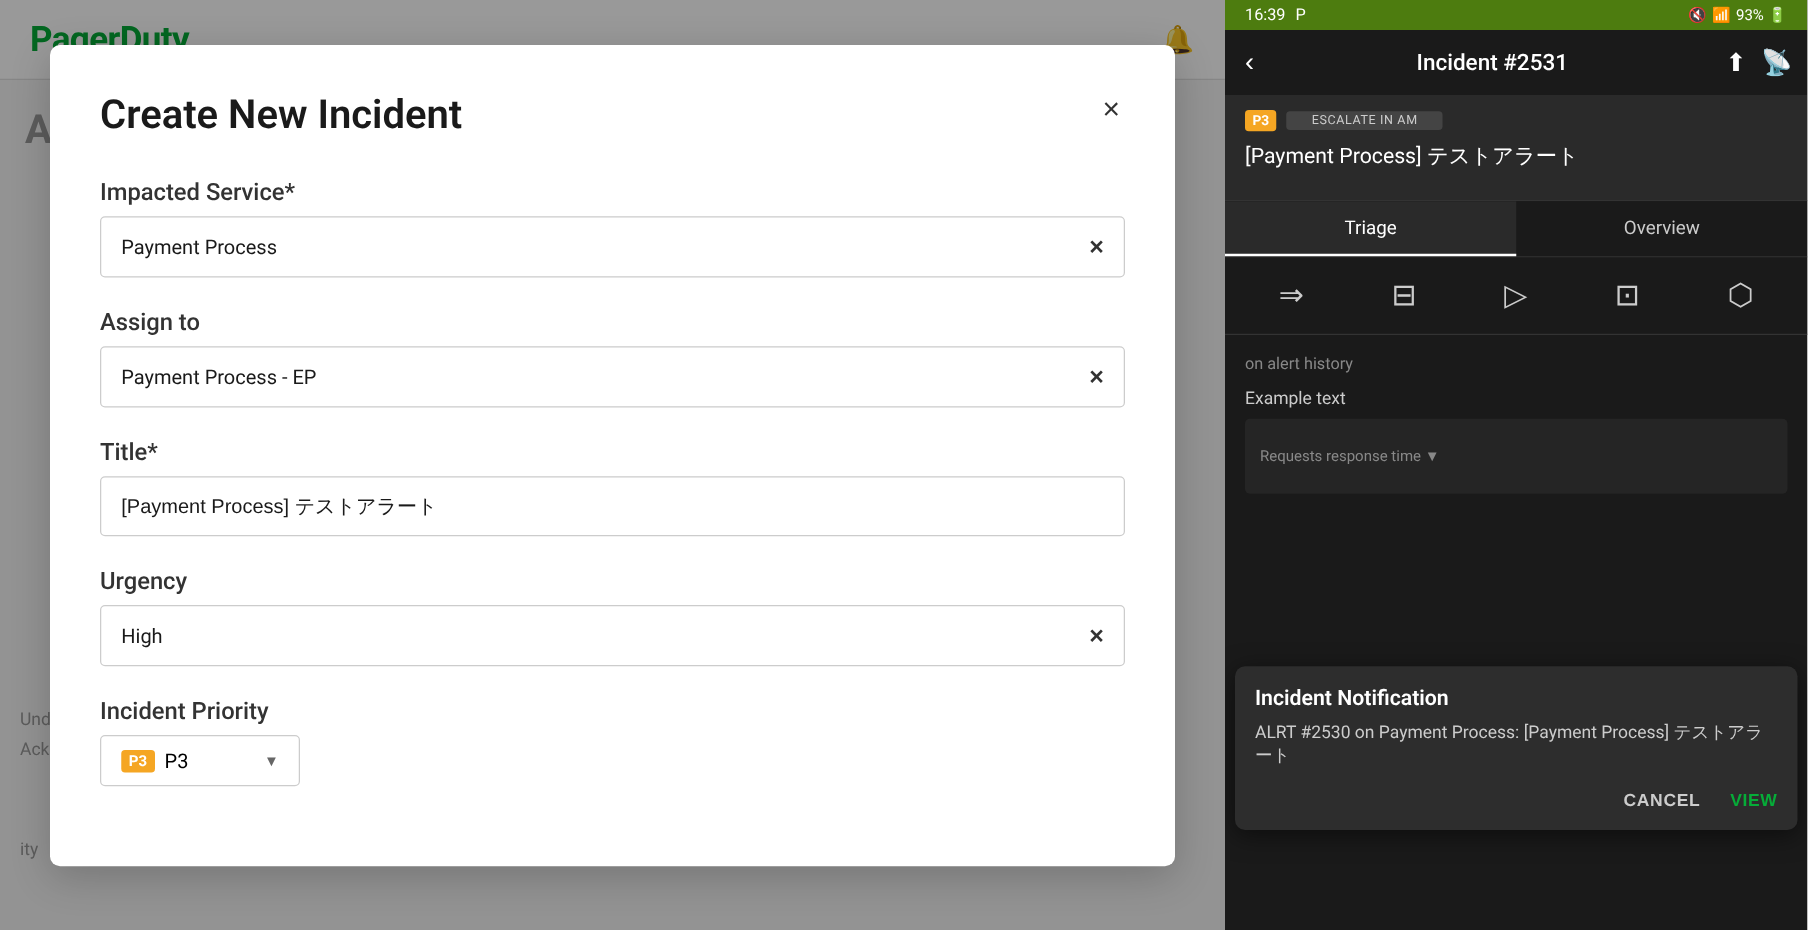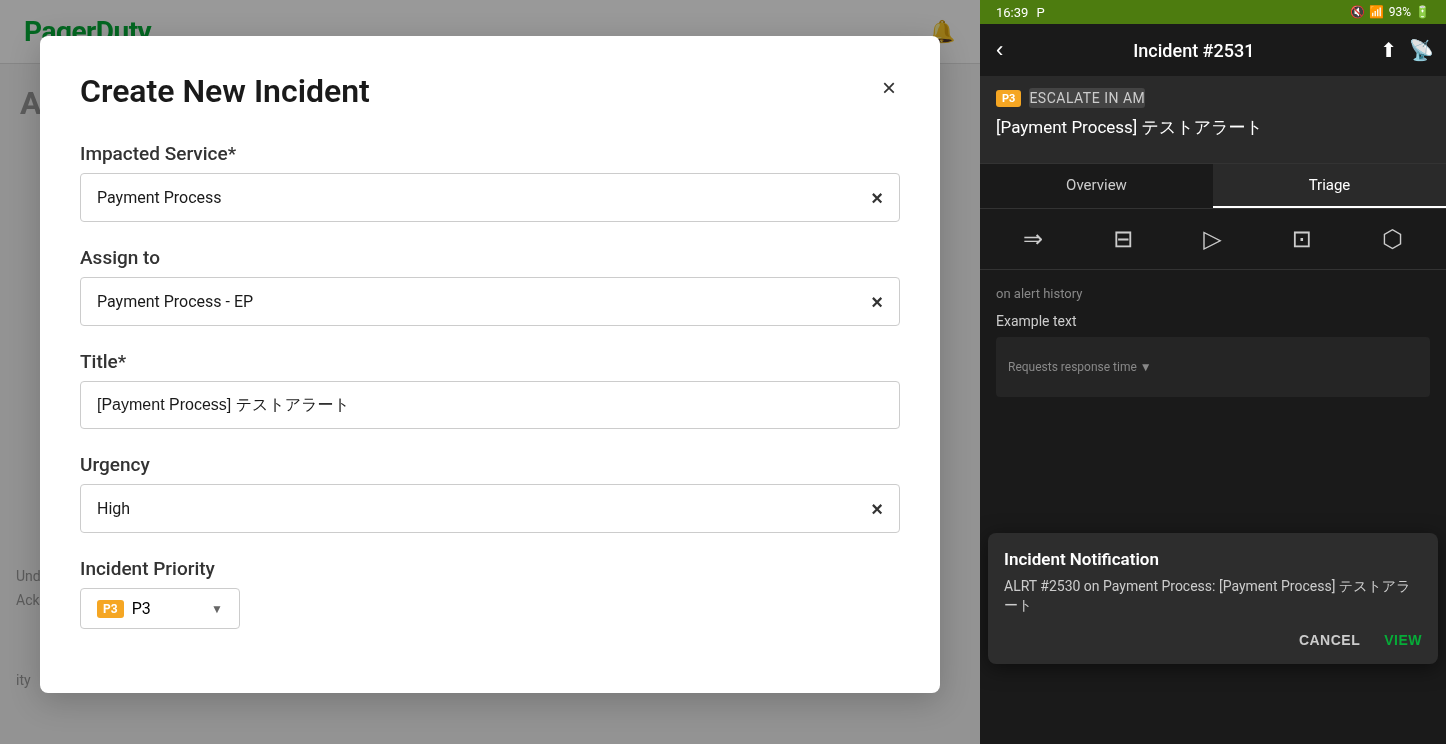--- a/index.html
+++ b/index.html
@@ -254,22 +254,22 @@
       color: #fff;
       font-size: 11px;
       font-weight: 700;
       padding: 2px 6px;
       border-radius: 3px;
     }
 
     .tag-escalate {
       background: #444;
       color: #ccc;
-      font-size: 14px;
-      padding: 2px 0;
+      font-size: 10px;
+      padding: 2px 20px;
       border-radius: 3px;
       letter-spacing: 0.5px;
       text-align: center;
     }
 
     .incident-title-text {
       color: #fff;
       font-size: 17px;
       font-weight: 400;
       margin-bottom: 12px;
@@ -508,22 +508,22 @@
 
   <div class="incident-card">
     <div class="incident-tags">
       <span class="tag-p3">P3</span>
       <span class="tag-escalate">ESCALATE IN AM</span>
     </div>
     <div class="incident-title-text">[Payment Process] テストアラート</div>
   </div>
 
   <div class="mobile-tabs">
+    <div class="mobile-tab active">Triage</div>
     <div class="mobile-tab">Overview</div>
-    <div class="mobile-tab active">Triage</div>
   </div>
 
   <div class="action-icons-row">
     <button class="action-icon-btn">
       <span>⇒</span>
     </button>
     <button class="action-icon-btn">
       <span>⊟</span>
     </button>
     <button class="action-icon-btn">

